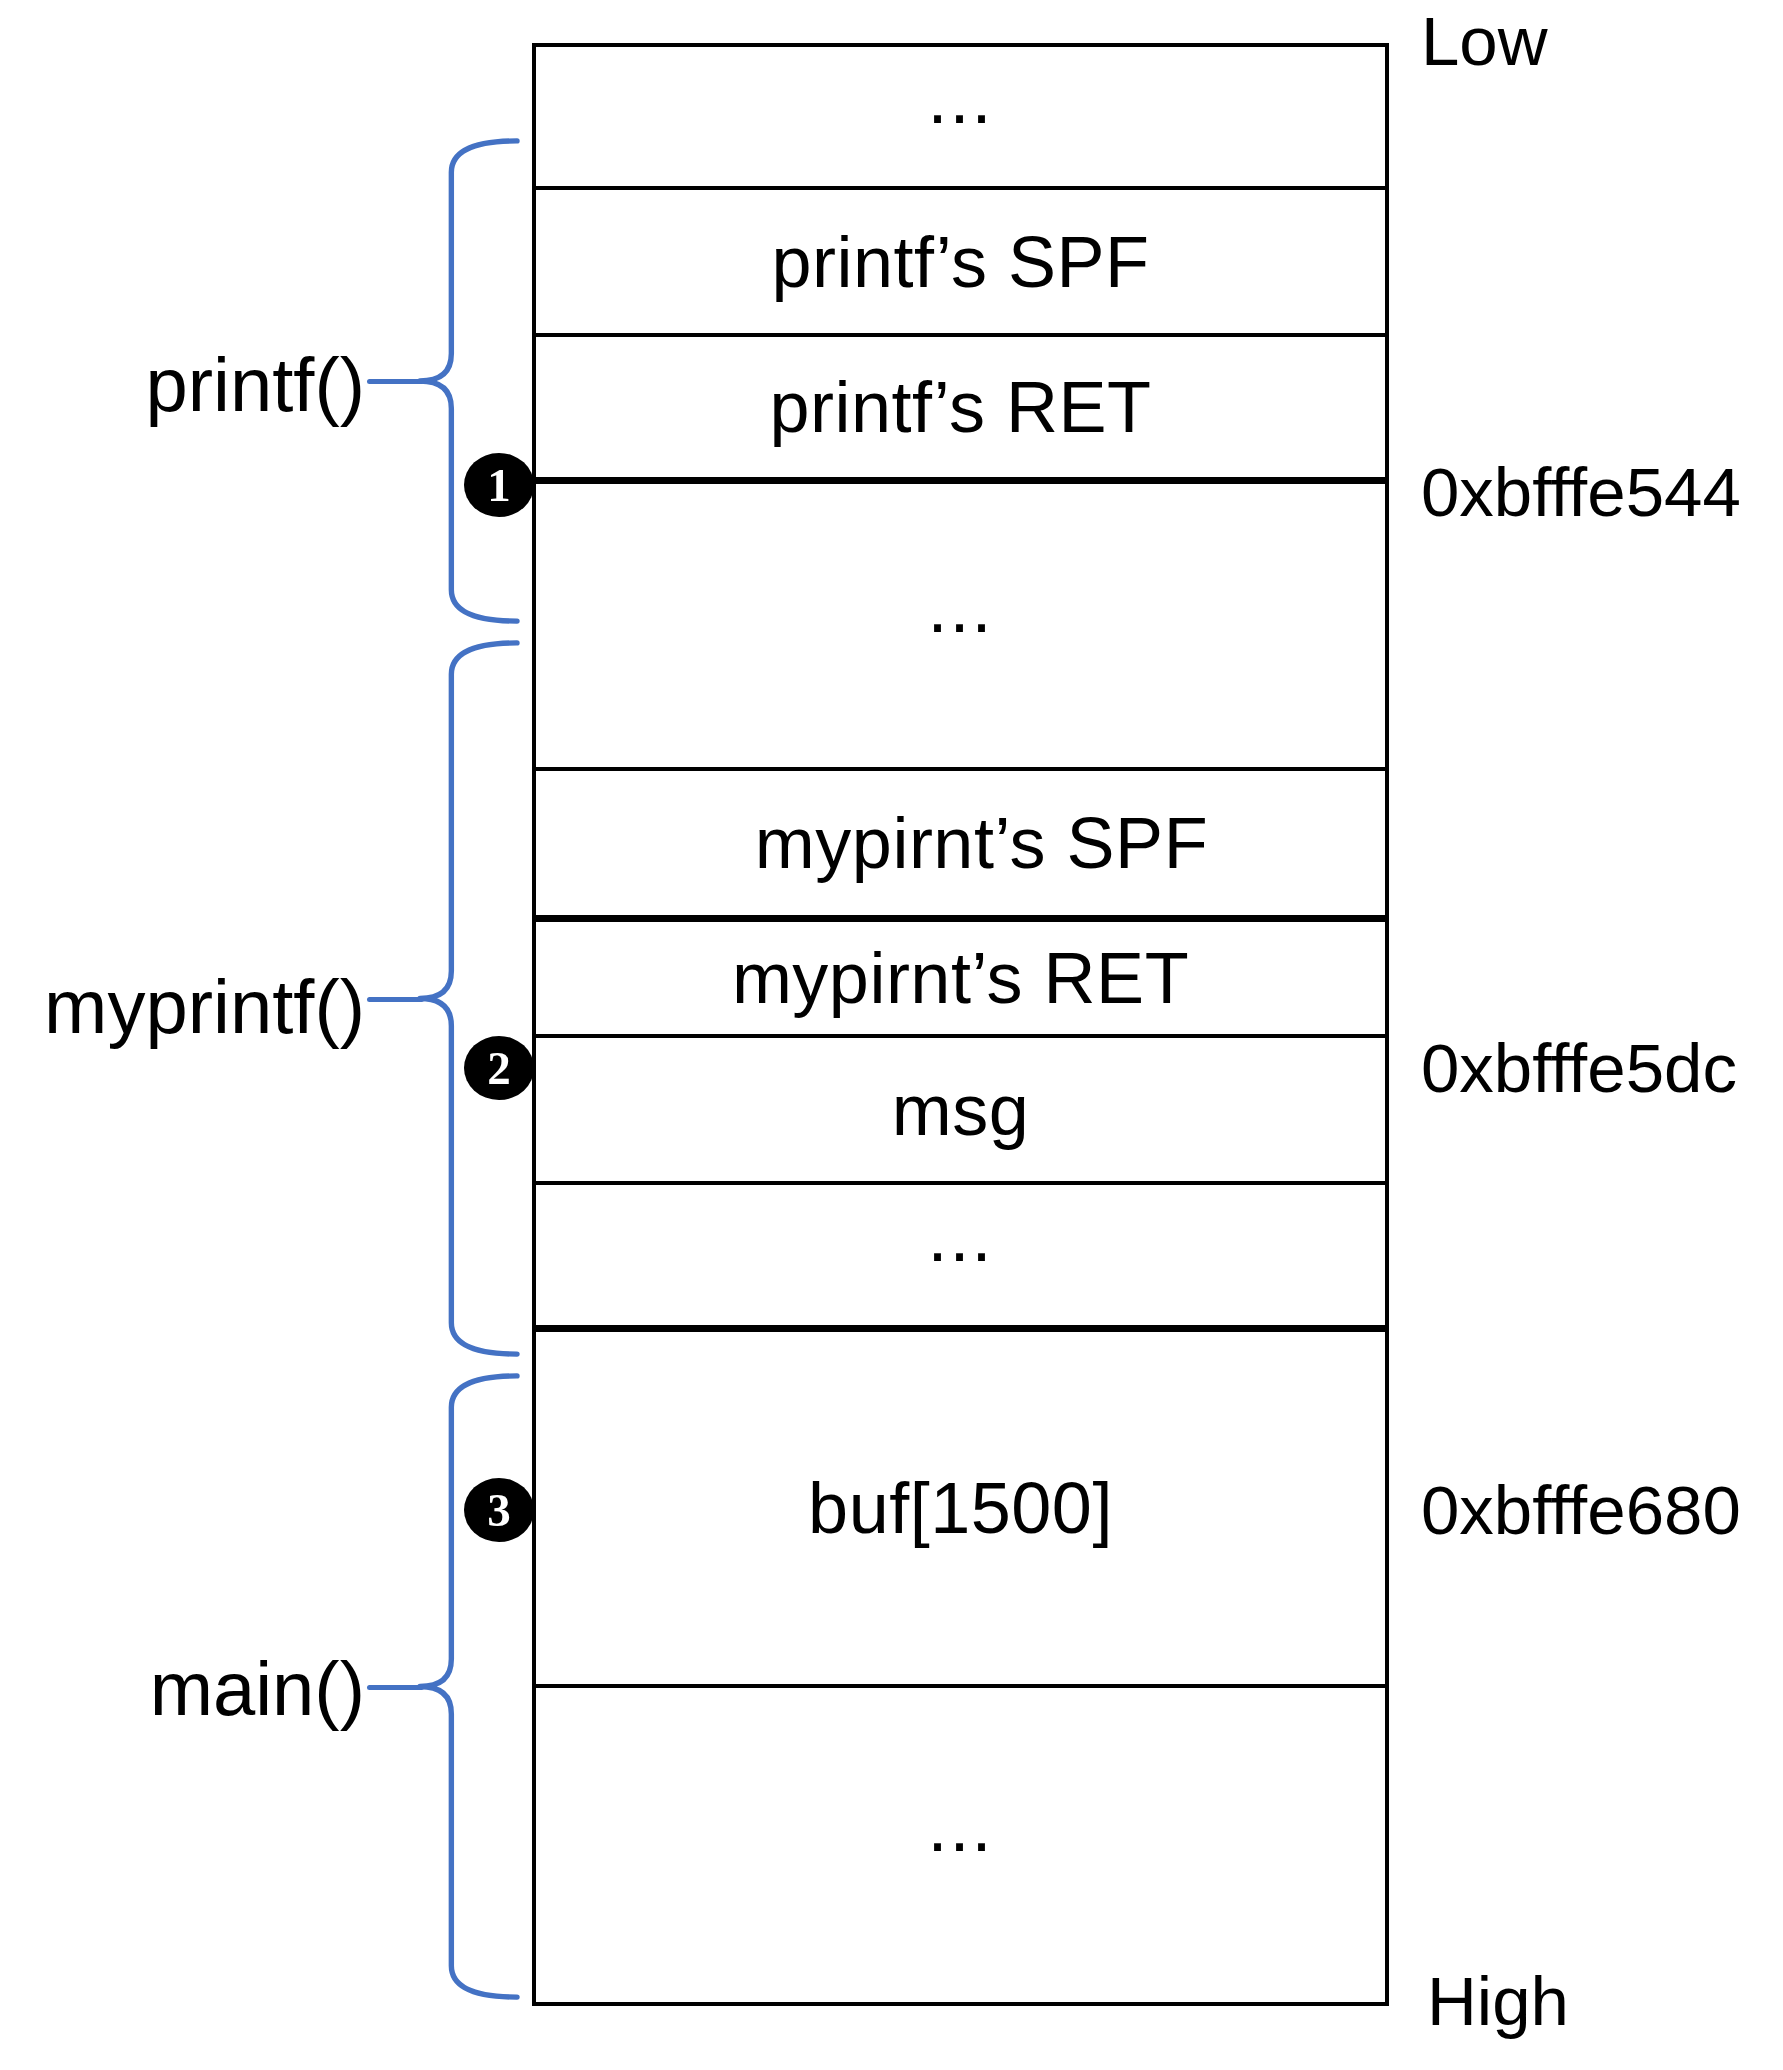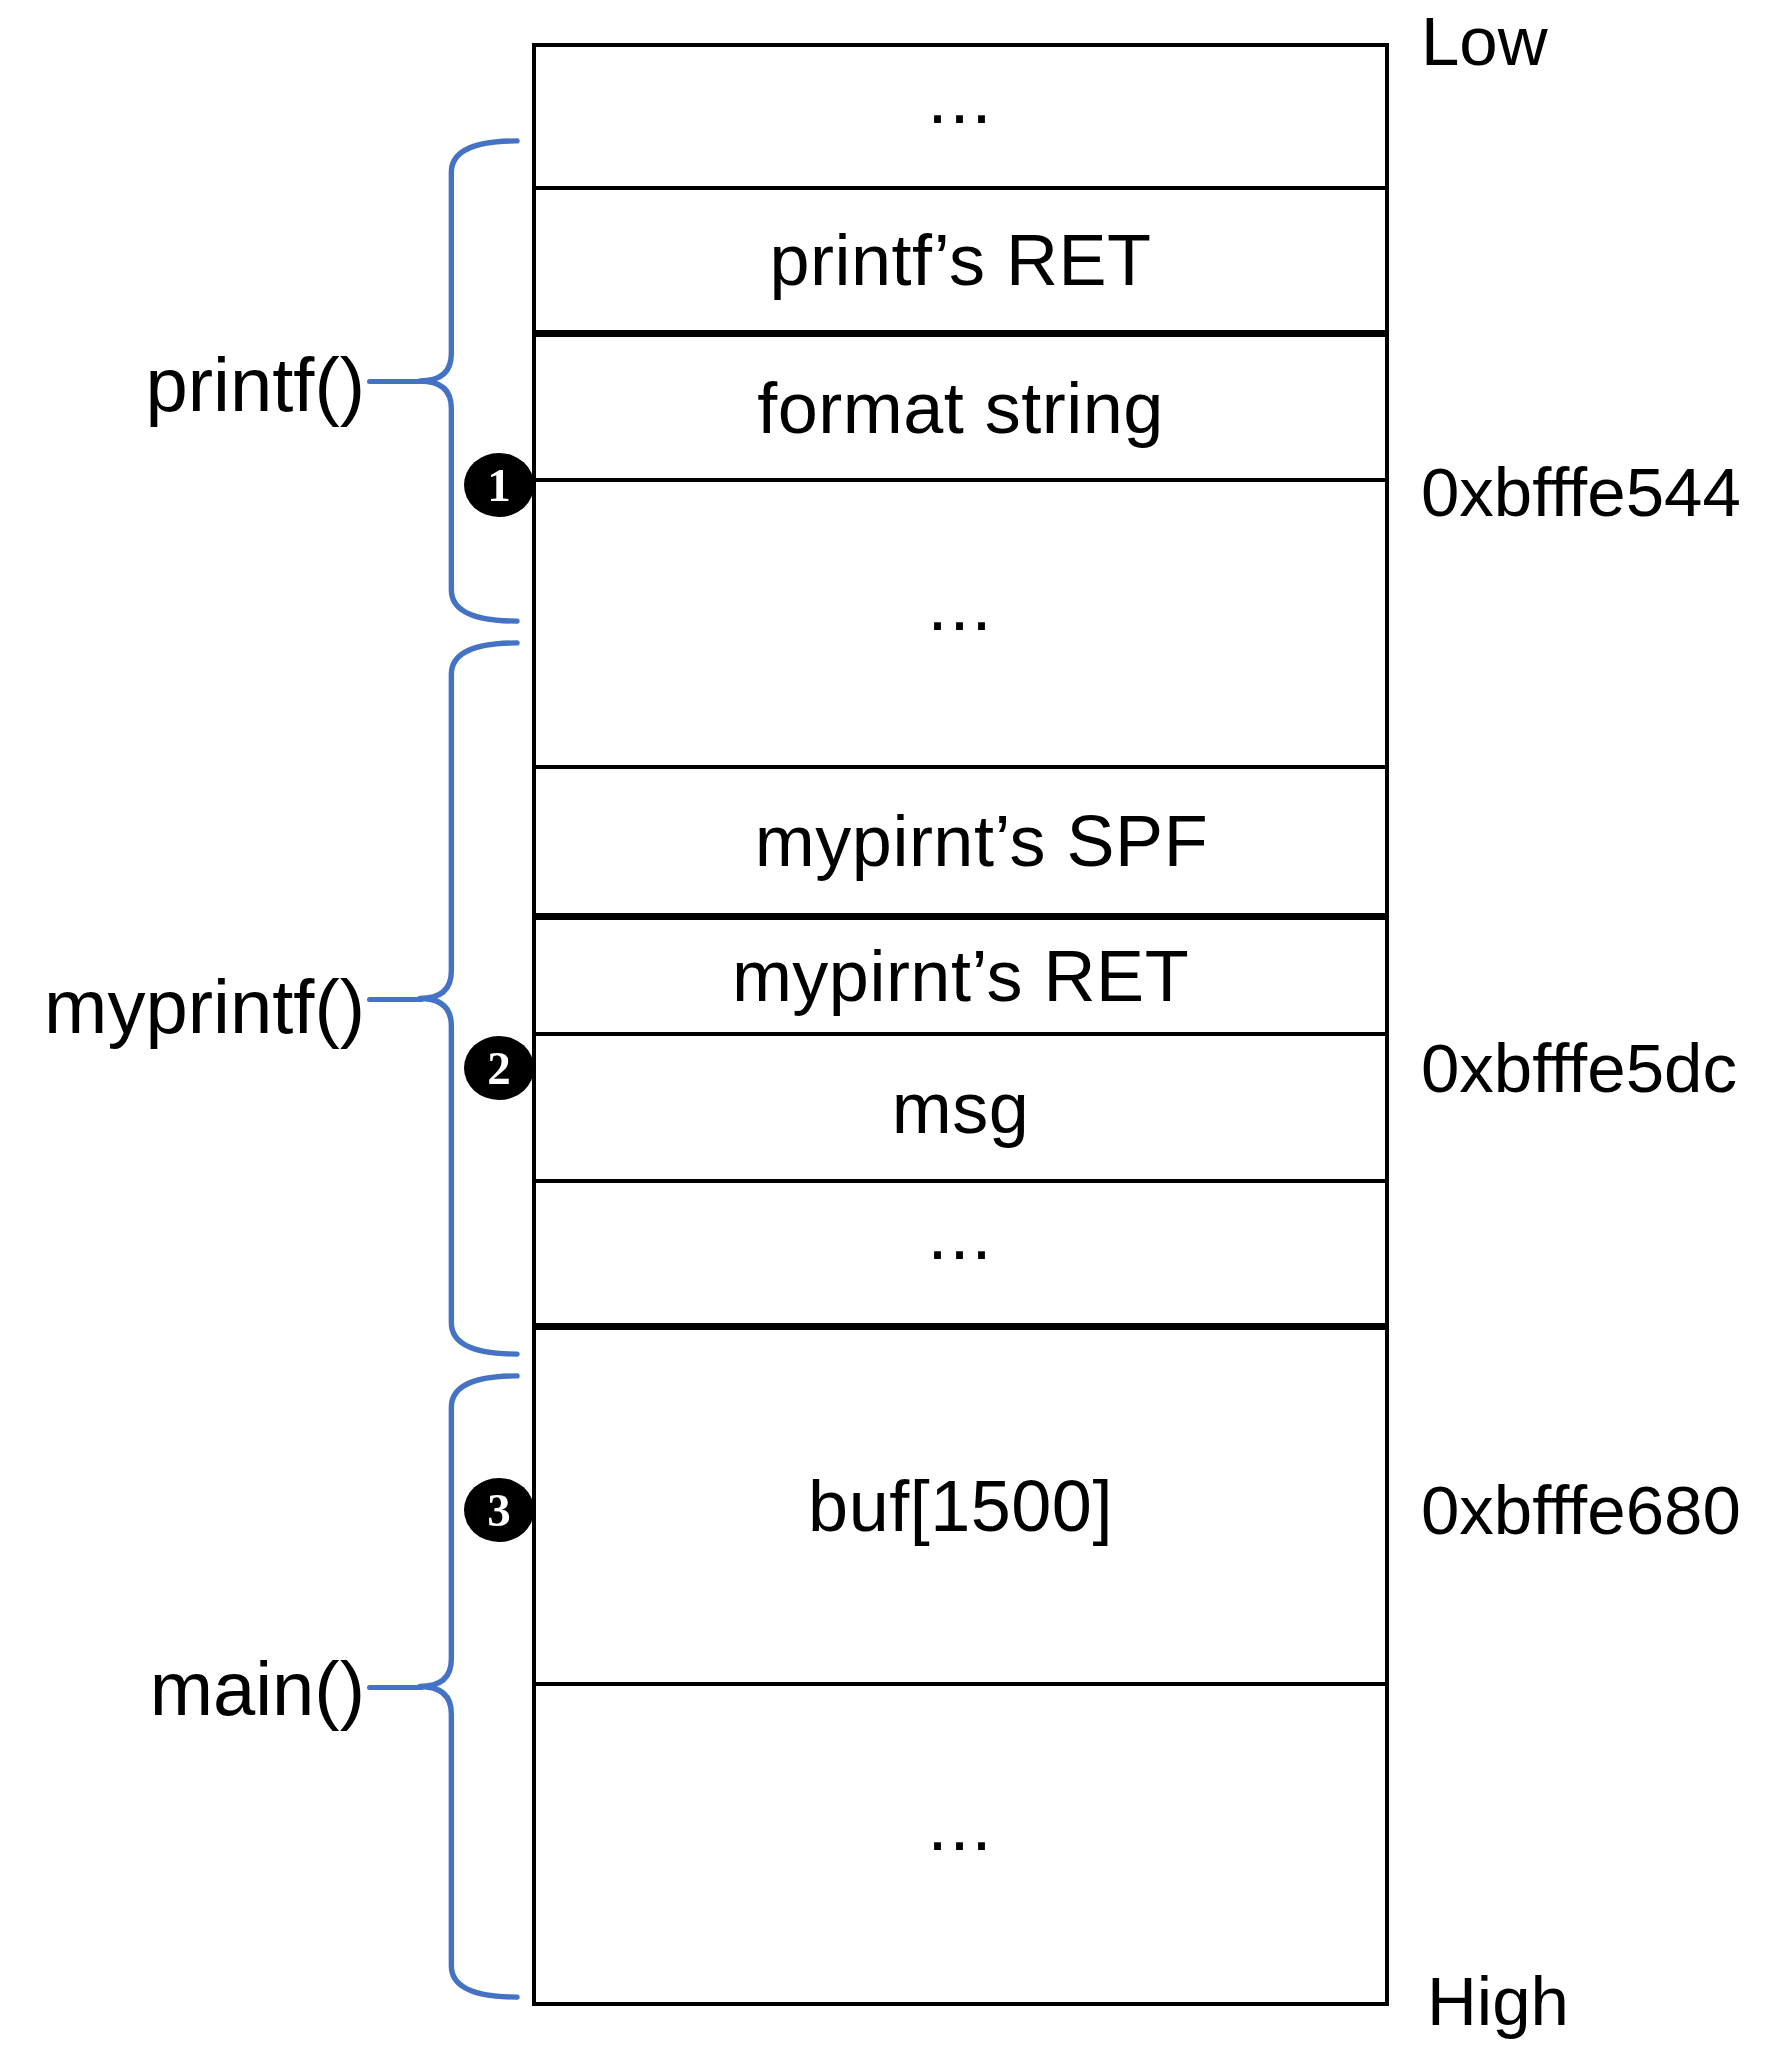--- a/index.html
+++ b/index.html
@@ -137,25 +137,25 @@
 </style>
 </head>
 <body>
 
 <div class="canvas">
 
   <div class="stack-box">
     <div class="cell h-r1">
       <span class="dots">...</span>
     </div>
+    <div class="cell h-r2">
+      <span>printf’s SPF</span>
+    </div>
     <div class="cell h-r3 thick">
       <span>printf’s RET</span>
-    </div>
-    <div class="cell h-r4">
-      <span>format string</span>
     </div>
     <div class="cell h-r5">
       <span class="dots">...</span>
     </div>
     <div class="cell h-r6 thick">
       <span>mypirnt’s SPF</span>
     </div>
     <div class="cell h-r7">
       <span>mypirnt’s RET</span>
     </div>

